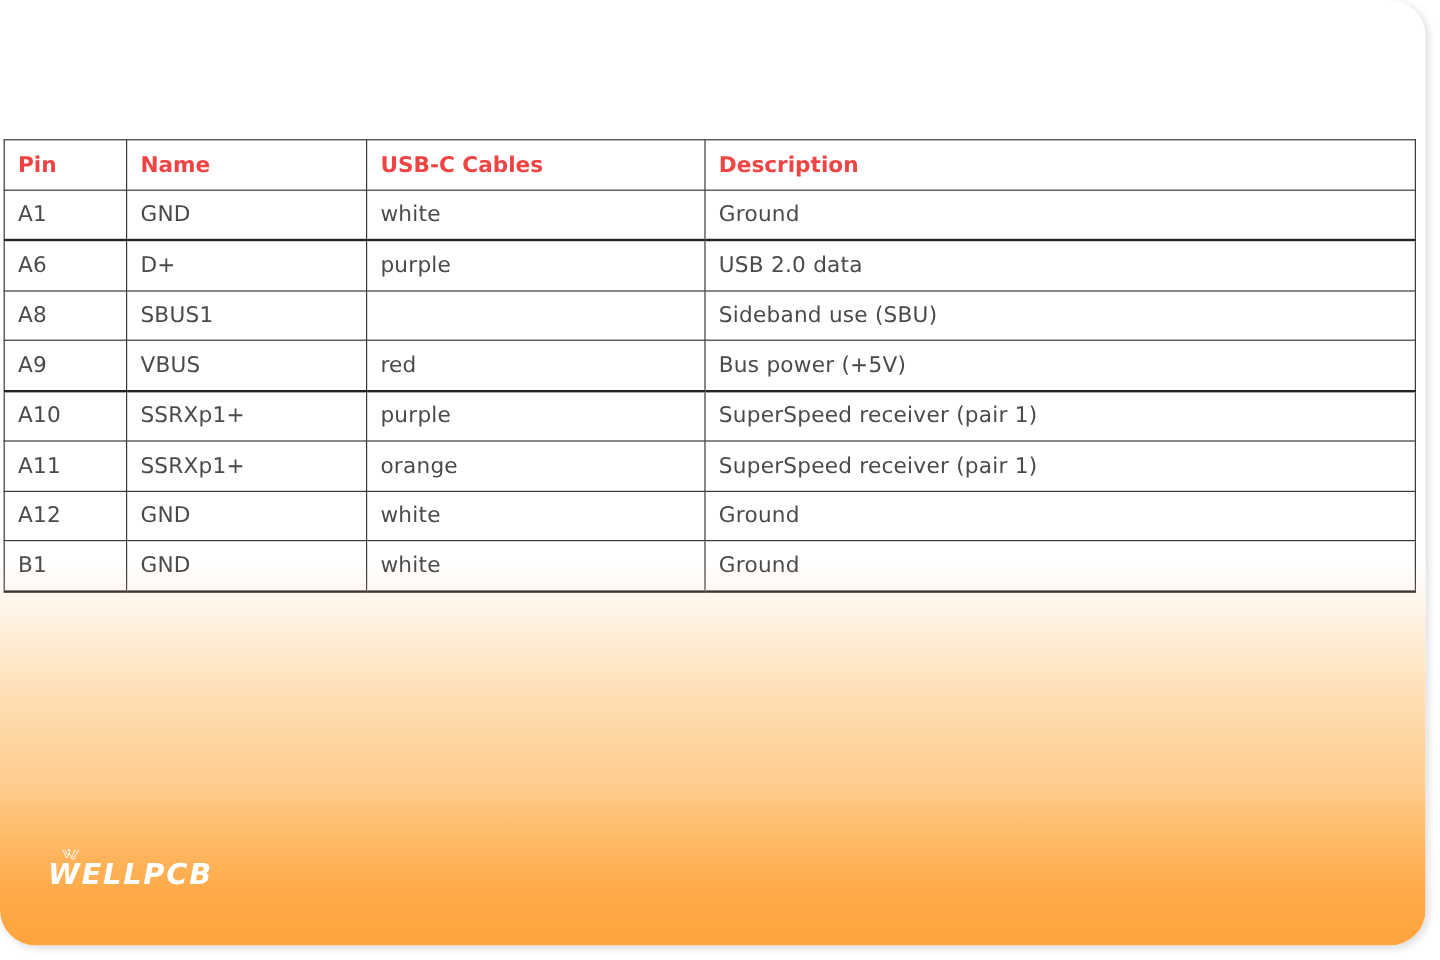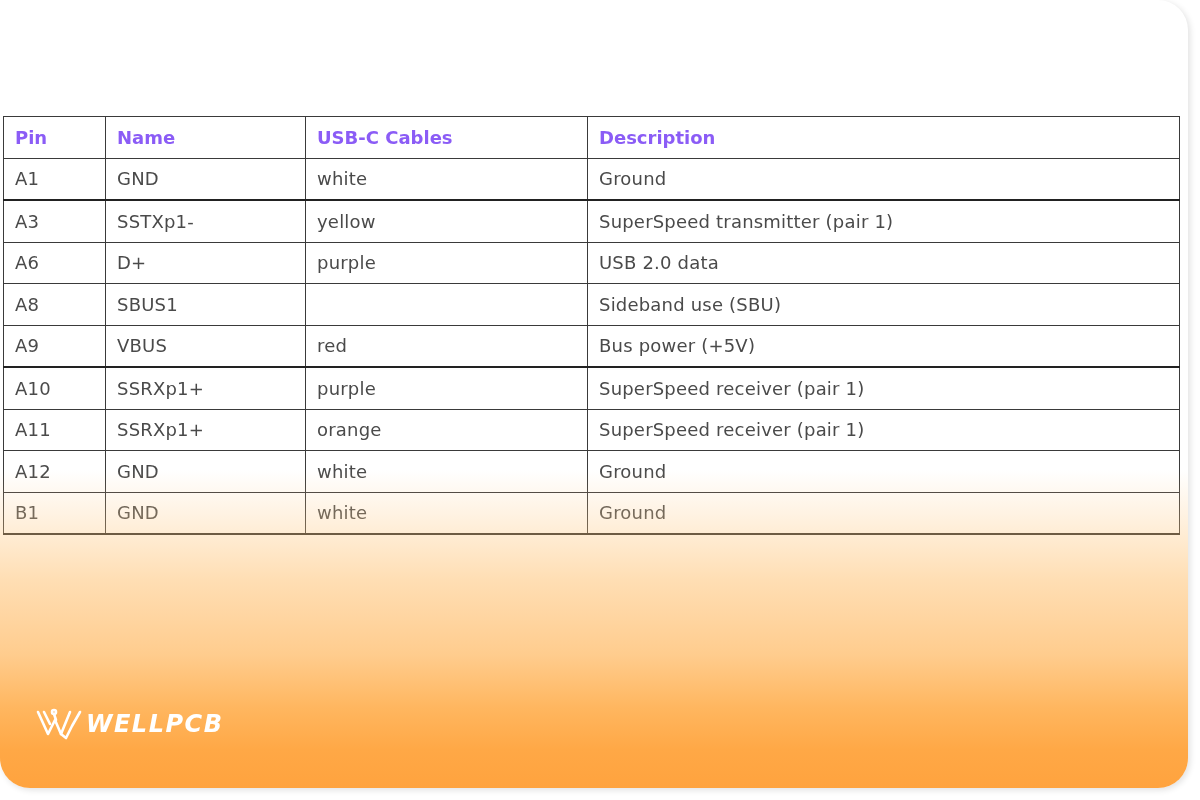--- a/index.html
+++ b/index.html
@@ -42,21 +42,21 @@
     border: 1.5px solid #3a3a3a;
     height: 40.5px;
     padding: 0 0 0 11px;
     text-align: left;
     vertical-align: middle;
     white-space: nowrap;
     overflow: hidden;
   }
   table.pins th {
     font-weight: bold;
-    color: #8b5cf6;
+    color: #ef4444;
     font-size: 18px;
   }
   table.pins td {
     color: #4a4a4a;
     font-weight: normal;
     letter-spacing: 0.2px;
   }
   table.pins tr.thick-bottom td {
     border-bottom: 2.2px solid #222;
   }
@@ -81,22 +81,22 @@
       rgba(255,163,62,1) 100%);
     z-index: 2;
     pointer-events: none;
   }
   .logo {
     position: absolute;
     left: 36px;
     top: 707px;
     height: 34px;
     display: flex;
-    align-items: center;
     z-index: 3;
+    flex-direction: column;
   }
   .logo-mark {
     width: 46px;
     height: 32px;
     display: block;
   }
   .logo-text {
     font-family: "DejaVu Sans", sans-serif;
     font-weight: bold;
     font-style: italic;
@@ -127,26 +127,20 @@
           <th>USB-C Cables</th>
           <th>Description</th>
         </tr>
       </thead>
       <tbody>
         <tr class="thick-bottom">
           <td>A1</td>
           <td>GND</td>
           <td>white</td>
           <td>Ground</td>
-        </tr>
-        <tr>
-          <td>A3</td>
-          <td>SSTXp1-</td>
-          <td>yellow</td>
-          <td>SuperSpeed transmitter (pair 1)</td>
         </tr>
         <tr>
           <td>A6</td>
           <td>D+</td>
           <td>purple</td>
           <td>USB 2.0 data</td>
         </tr>
         <tr>
           <td>A8</td>
           <td>SBUS1</td>

